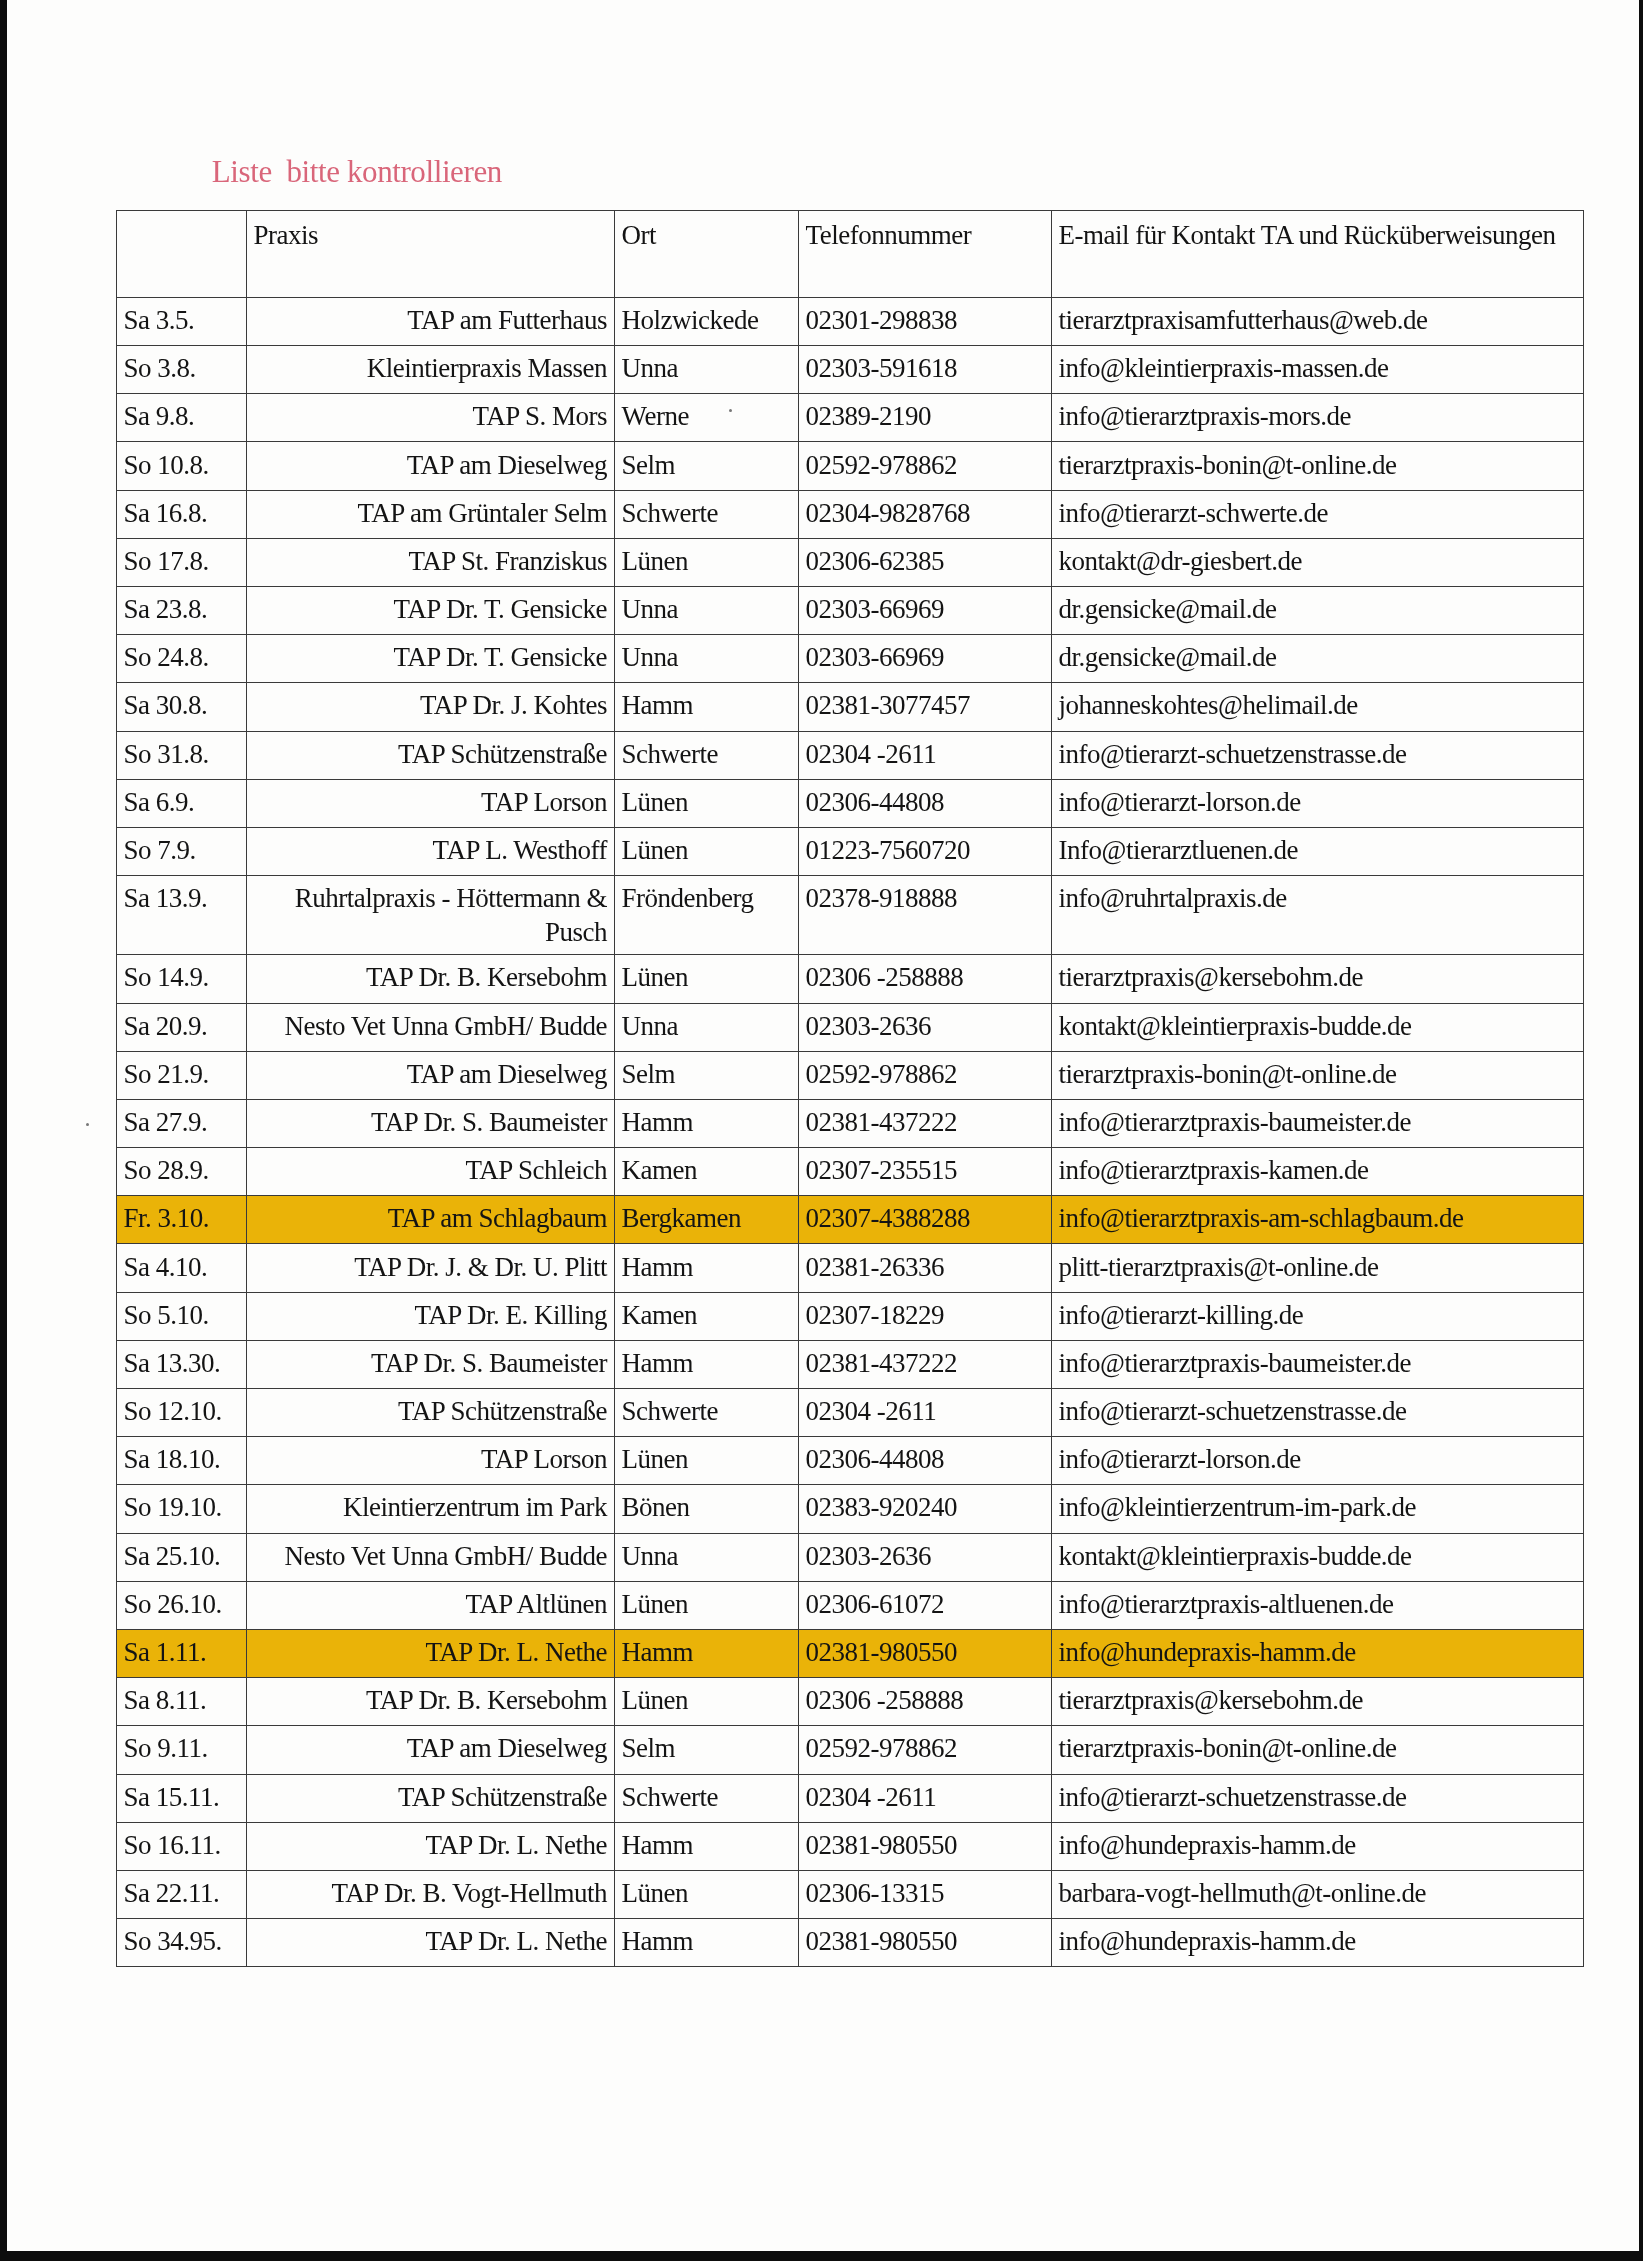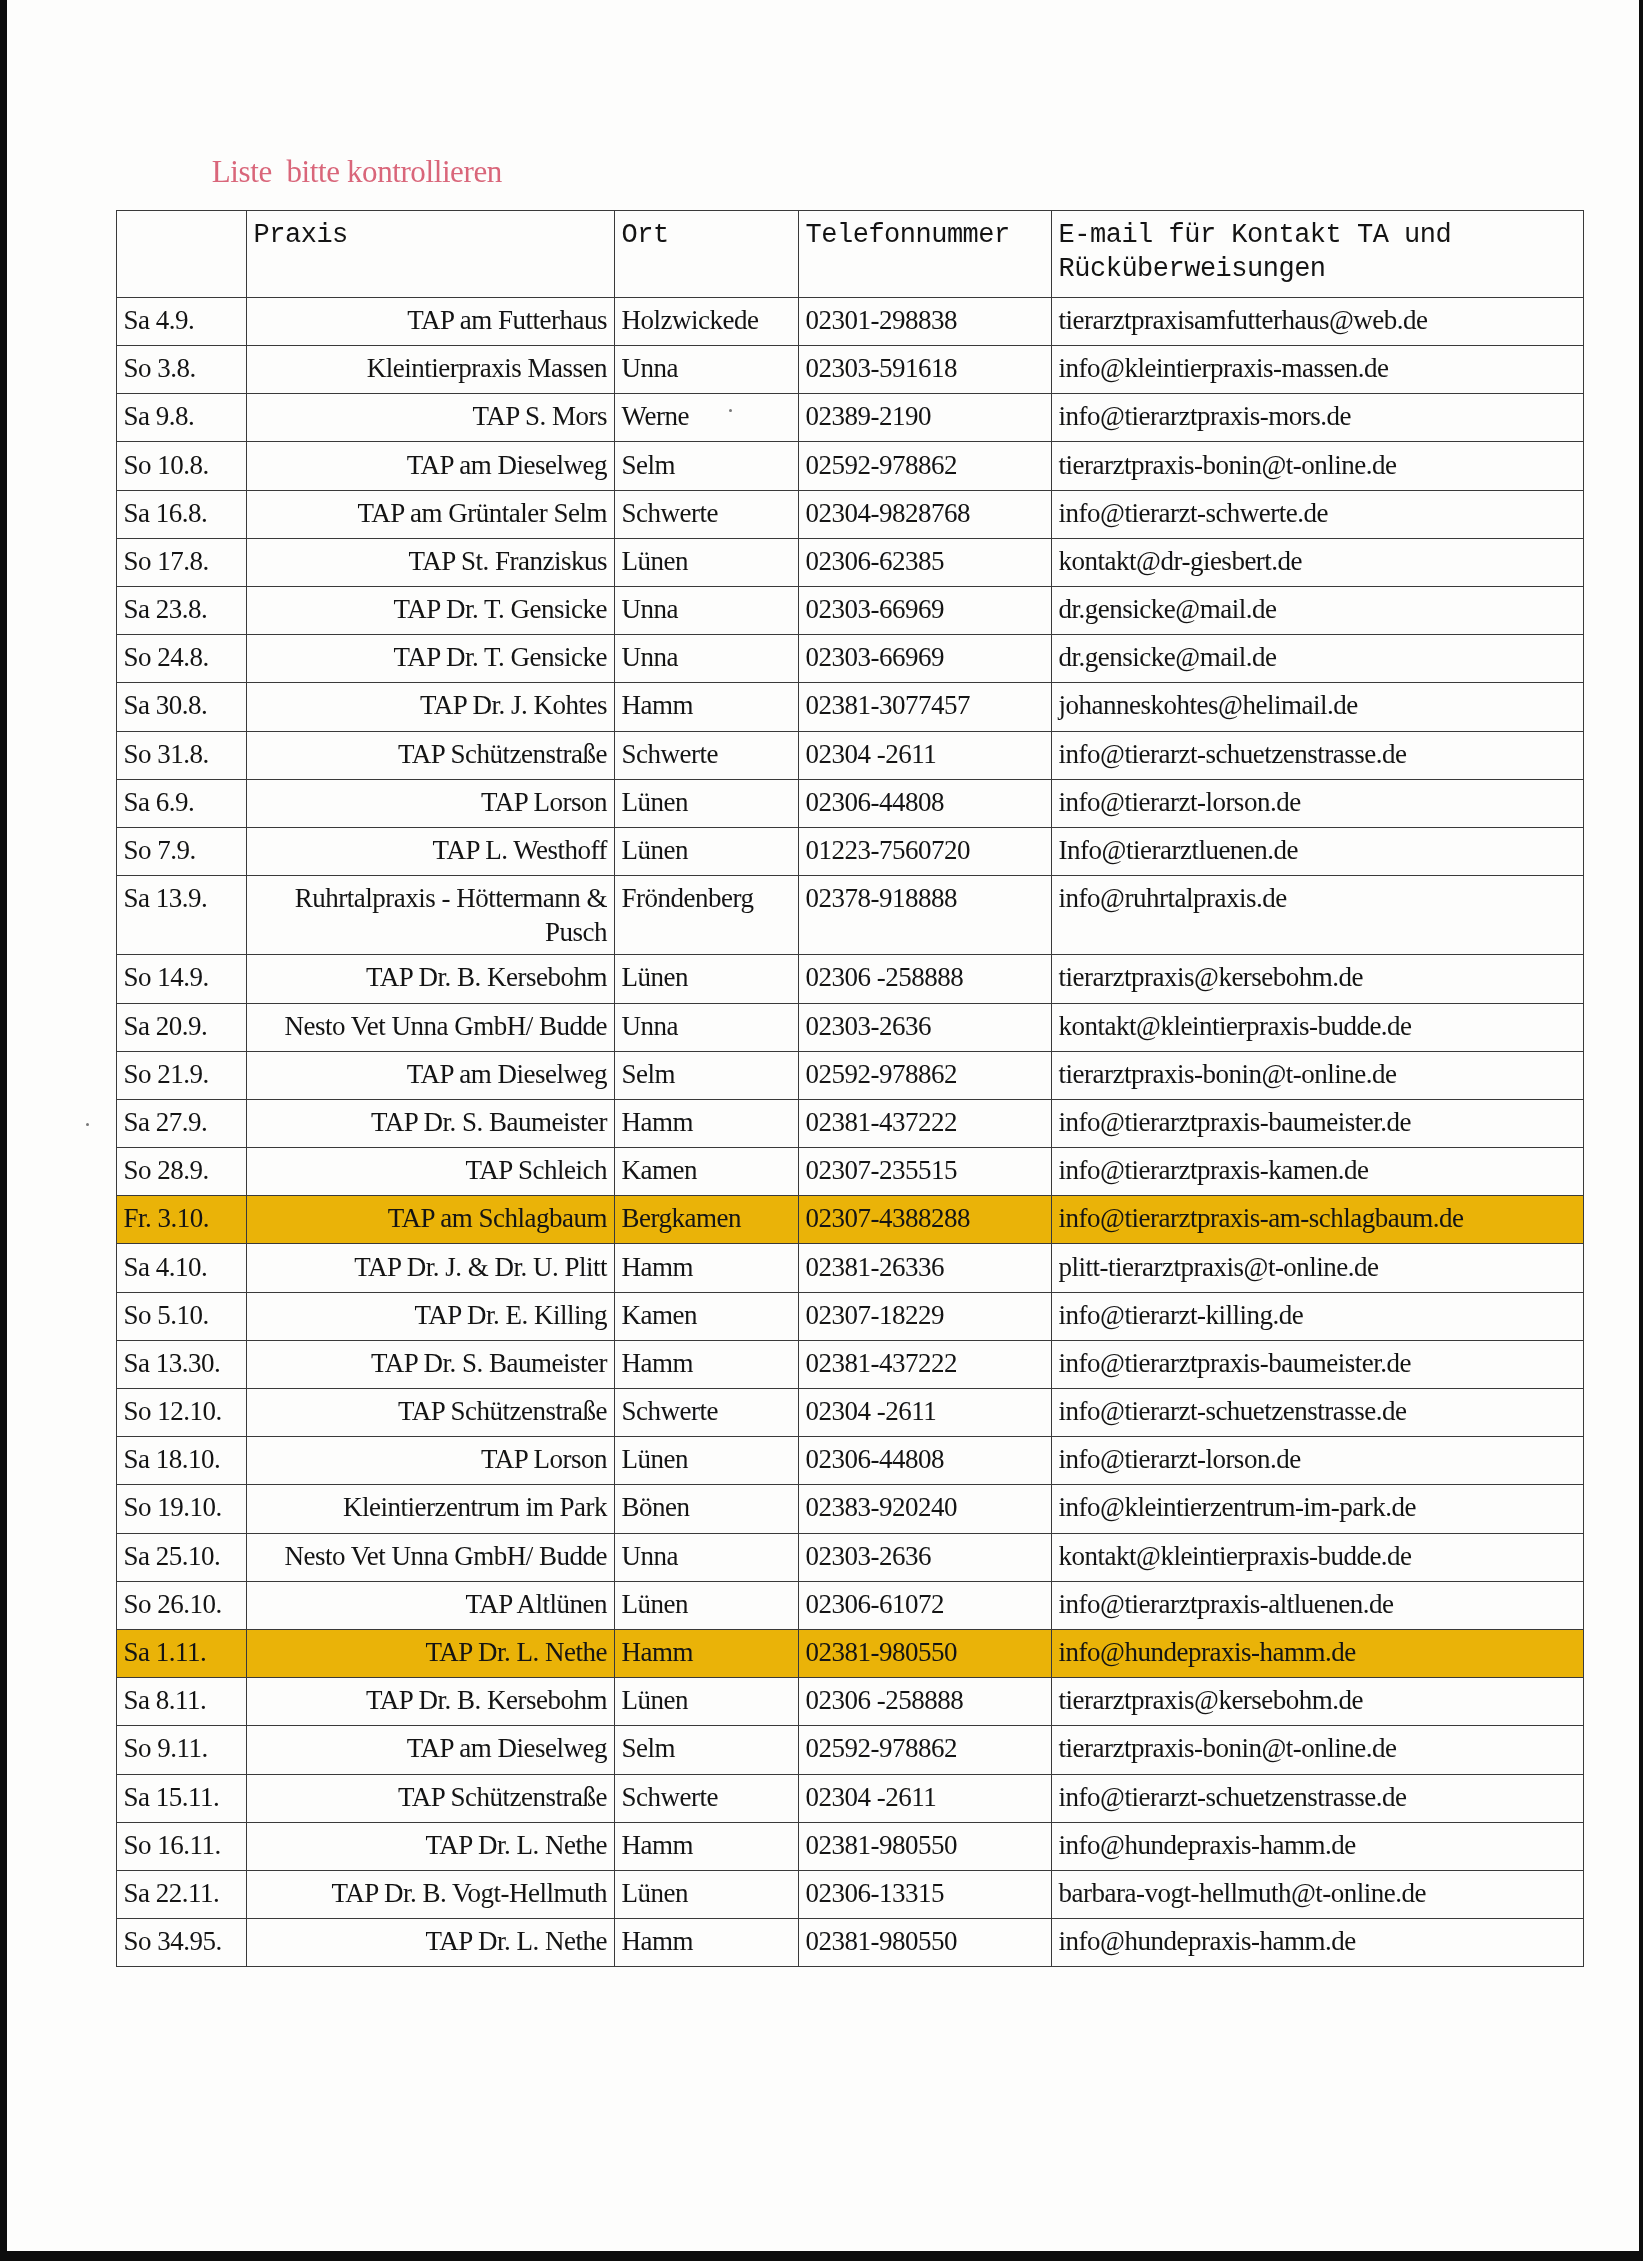--- a/index.html
+++ b/index.html
@@ -45,21 +45,20 @@
       text-align: left;
       vertical-align: top;
       line-height: 34px;
       letter-spacing: -0.5px;
       white-space: nowrap;
     }
     table.roster th {
       height: 74px;
       white-space: normal;
       padding-top: 6.8px;
-      font-family: Liberation Mono, monospace;
     }
     table.roster td { height: 37px; }
     table.roster td.wrap { white-space: normal; text-align: right; }
     tr.highlight td { background: #eab308; }
     col.c-date { width: 130px; }
     col.c-praxis { width: 368px; }
     col.c-ort { width: 184px; }
     col.c-tel { width: 253px; }
     col.c-mail { width: 532px; }
     .speck {
@@ -87,21 +86,21 @@
       <tr>
         <th></th>
         <th>Praxis</th>
         <th>Ort</th>
         <th>Telefonnummer</th>
         <th>E-mail für Kontakt TA und Rücküberweisungen</th>
       </tr>
     </thead>
     <tbody id="roster-body">
         <tr>
-          <td>Sa 4.9.</td>
+          <td>Sa 3.5.</td>
           <td class="wrap">TAP am Futterhaus</td>
           <td>Holzwickede</td>
           <td>02301-298838</td>
           <td>tierarztpraxisamfutterhaus@web.de</td>
         </tr>
         <tr>
           <td>So 3.8.</td>
           <td class="wrap">Kleintierpraxis Massen</td>
           <td>Unna</td>
           <td>02303-591618</td>

